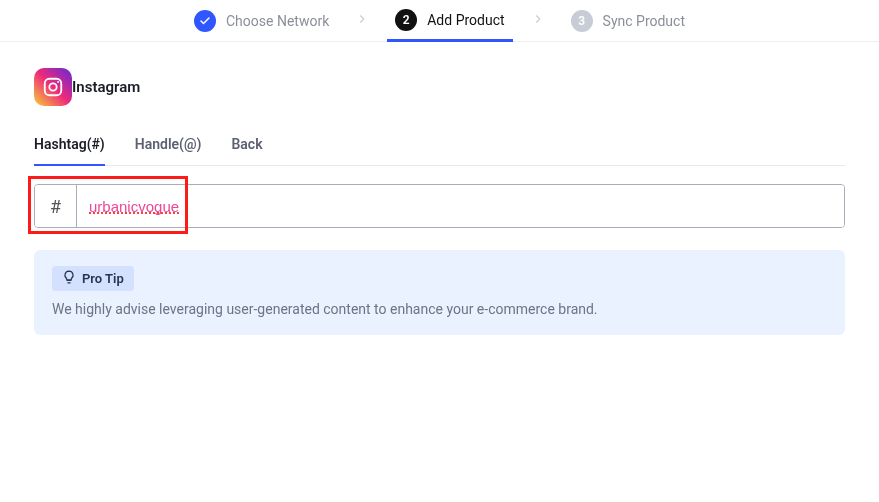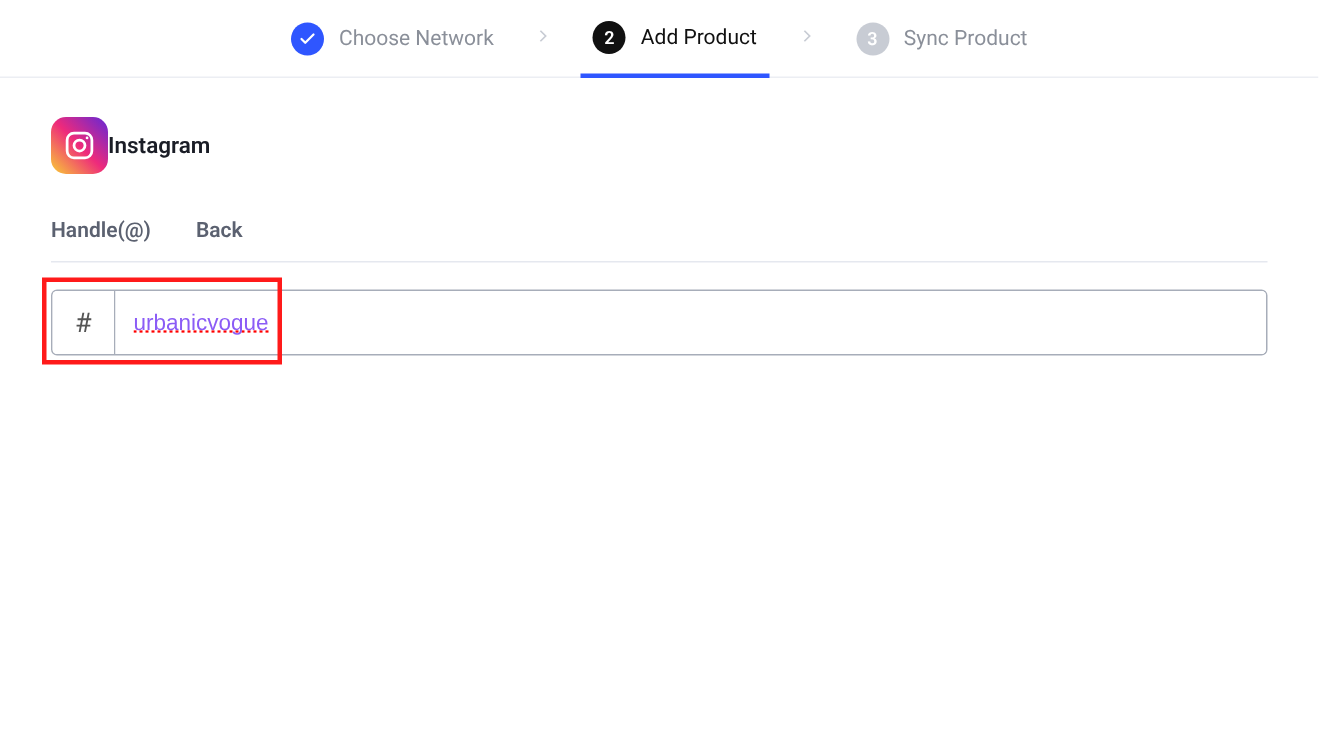--- a/index.html
+++ b/index.html
@@ -10,21 +10,21 @@
     width: 879px;
     height: 502px;
     overflow: hidden;
   }
   
   .stepper {
     display: flex;
     align-items: center;
     justify-content: center;
     gap: 18px;
-    height: 52px;
+    height: 42px;
     border-bottom: 1px solid #eceef3;
     font-size: 14px;
     color: #8a8f99;
   }
   .step {
     display: flex;
     align-items: center;
     gap: 10px;
     padding: 0 8px;
     height: 100%;
@@ -97,21 +97,21 @@
     font-size: 18px;
     color: #555;
     background: #fff;
   }
   .hash-input {
     flex: 1;
     border: none;
     outline: none;
     padding: 0 12px;
     font-size: 15px;
-    color: #8b5cf6;
+    color: #ec4899;
     text-decoration: underline dotted red;
     text-decoration-skip-ink: none;
   }
   .callout-input {
     position: absolute;
     left: -6px; top: -8px;
     width: 160px; height: 58px;
     border: 3px solid #ff1a1a;
     pointer-events: none;
   }
@@ -218,26 +218,40 @@
         <circle cx="12" cy="12" r="4"></circle>
         <circle cx="17.5" cy="6.5" r="1" fill="#fff" stroke="none"></circle>
       </svg>
     </div>
     <div>
       <div class="ig-title">Instagram</div>
     </div>
   </div>
 
   <div class="tabs">
+    <div class="tab active">Hashtag(#)</div>
     <div class="tab">Handle(@)</div>
     <div class="tab">Back</div>
   </div>
 
   <div class="input-wrap">
     <div class="input-row">
       <div class="hash-prefix">#</div>
       <input class="hash-input" type="text" value="urbanicvogue" style="">
     </div>
     <div class="callout-input"></div>
   </div>
 
+  <div class="tip">
+    <div class="tip-badge">
+      <span>
+        <svg width="14" height="14" viewBox="0 0 24 24" fill="none" stroke="#2a344a" stroke-width="2" stroke-linecap="round" stroke-linejoin="round">
+          <path d="M9 18h6"></path>
+            <path d="M10 22h4"></path>
+          <path d="M12 2a7 7 0 0 0-4 12.7V17h8v-2.3A7 7 0 0 0 12 2z"></path>
+        </svg>
+      </span>
+      <span>Pro Tip</span>
+    </div>
+    <div class="tip-text">We highly advise leveraging user-generated content to enhance your e-commerce brand.</div>
+  </div>
 
 </div>
 
 </body></html>

